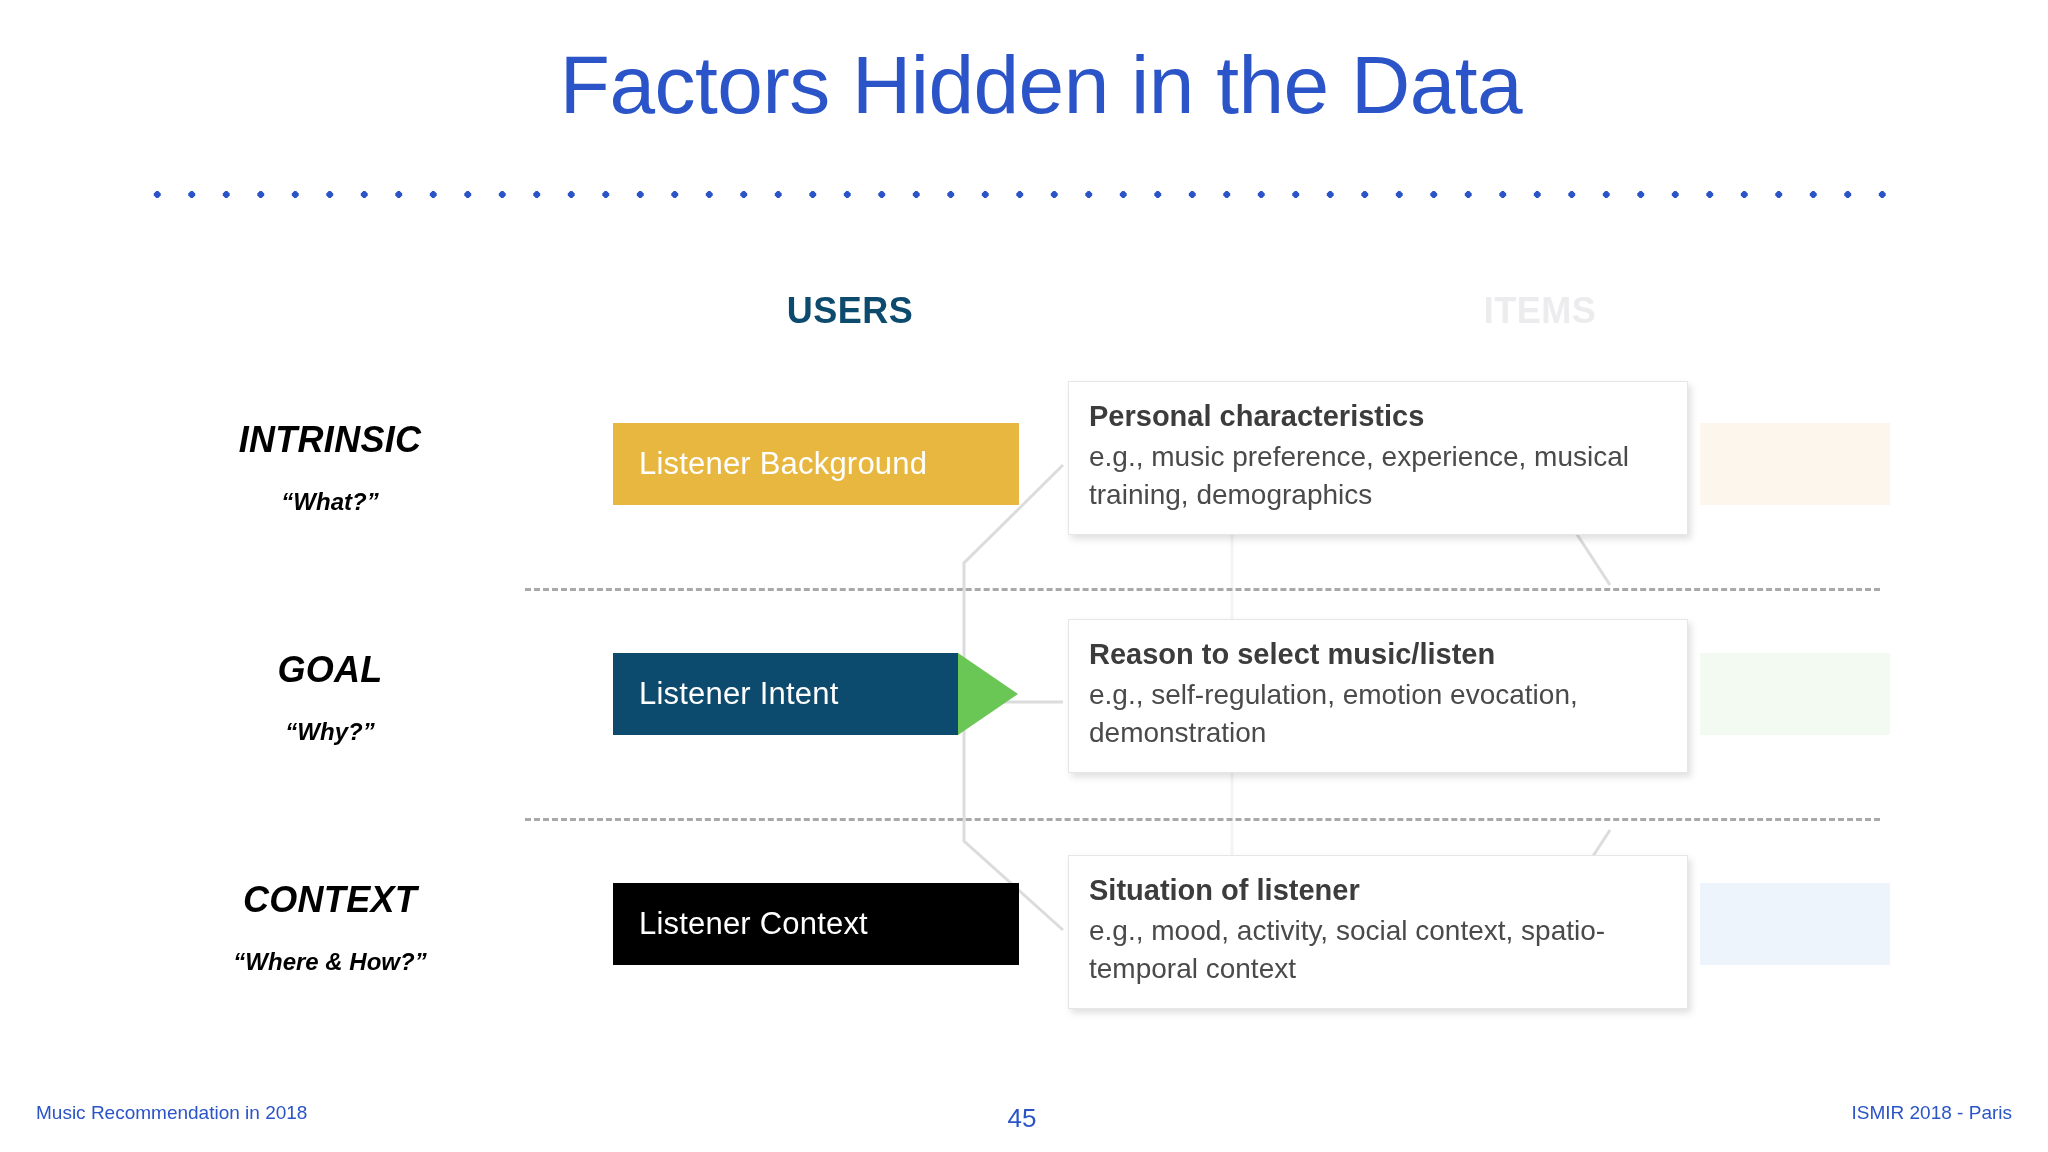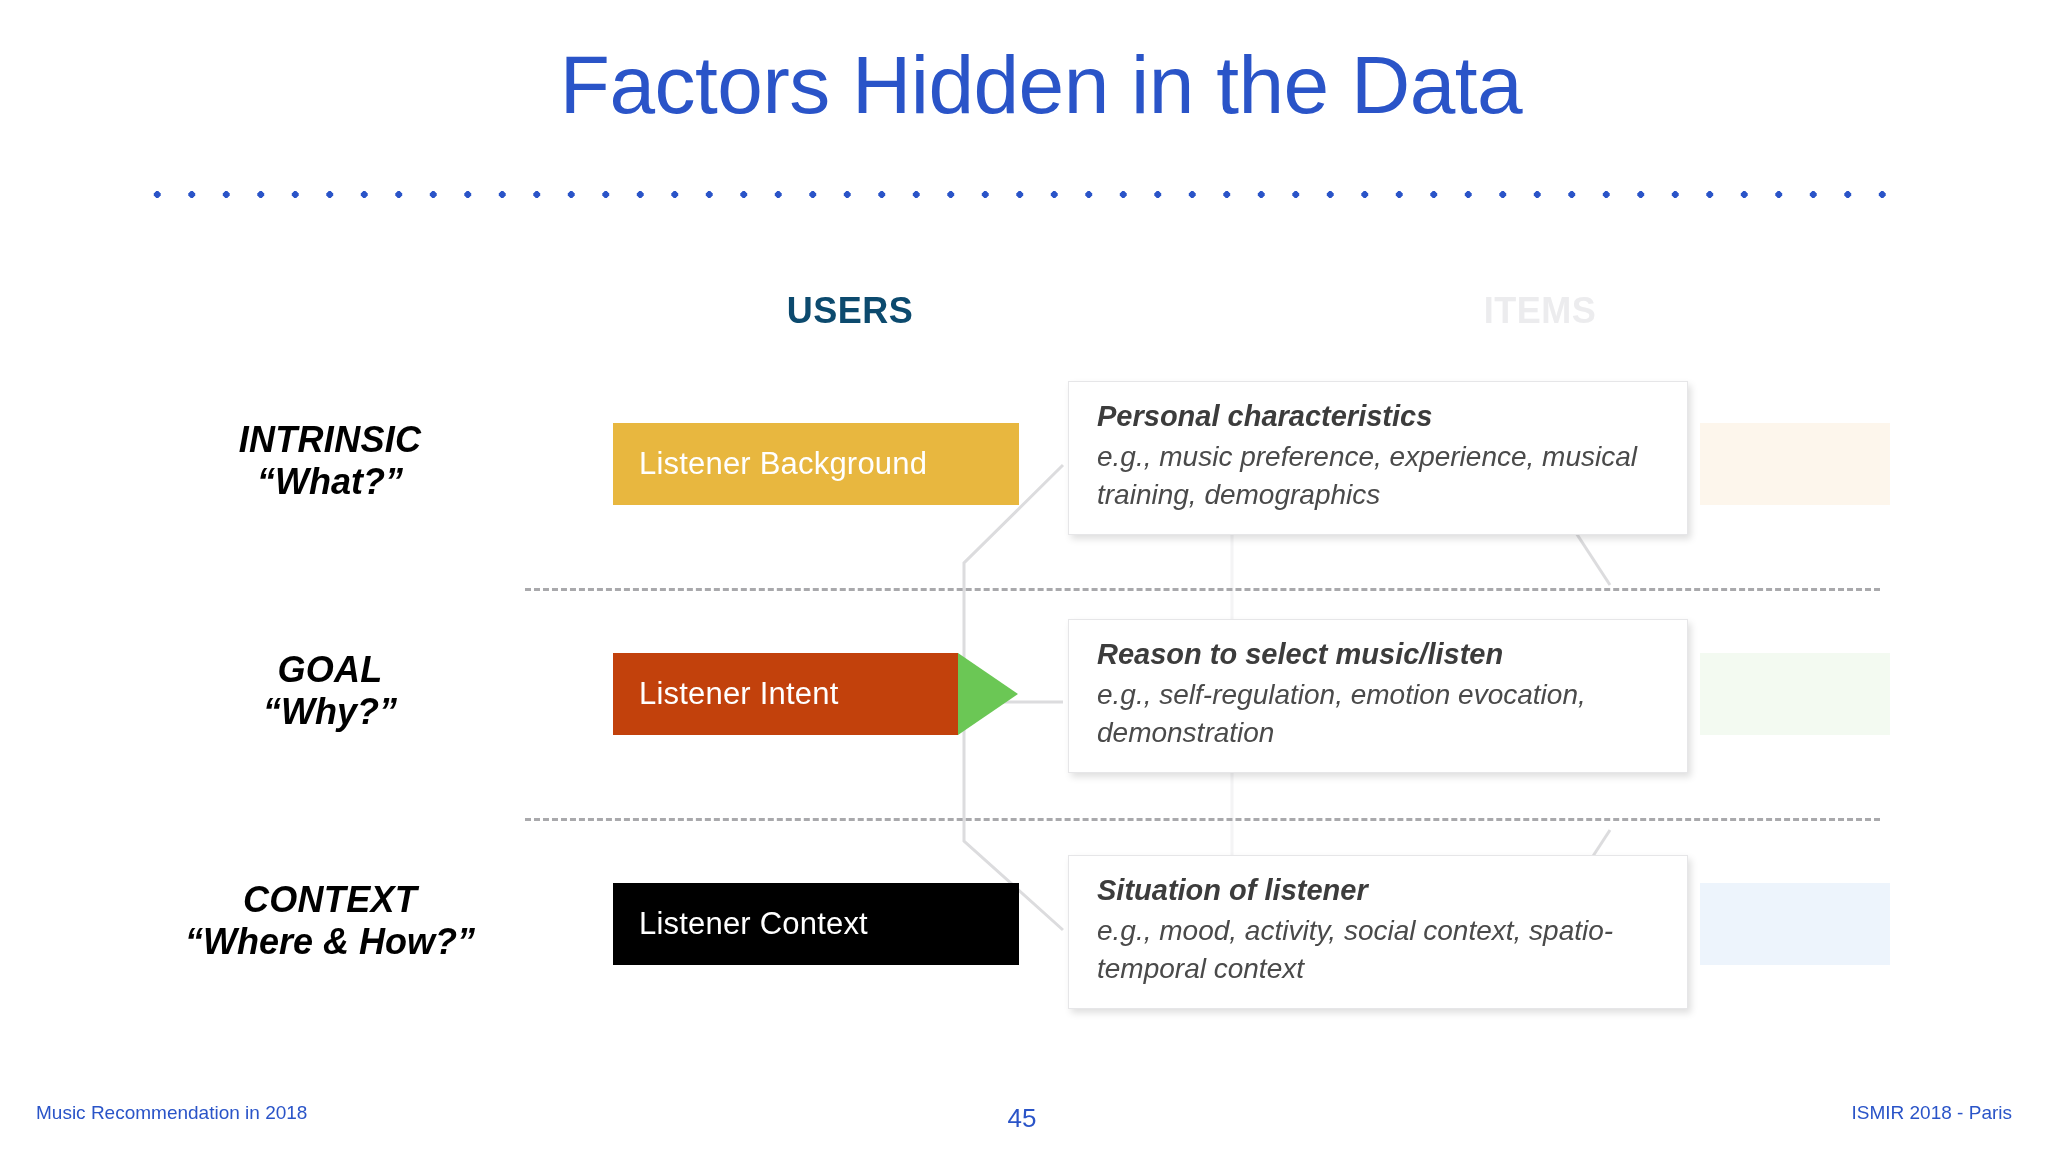--- a/index.html
+++ b/index.html
@@ -93,25 +93,26 @@
     display: block;
     font-size: 36px;
     font-weight: 700;
     letter-spacing: 0.3px;
     line-height: 1.12;
     white-space: nowrap;
     font-style: italic;
   }
   .row-label .question {
     display: block;
-    font-size: 36px;
+    font-size: 24px;
     font-weight: 700;
     font-style: italic;
     line-height: 1.2;
     white-space: nowrap;
+    margin-top: 28px;
   }
   #row-label-1 { top: 420px; }
   #row-label-2 { top: 650px; }
   #row-label-3 { top: 880px; }
 
   
   .user-shape {
     position: absolute;
     left: 613px;
     width: 406px;
@@ -126,21 +127,21 @@
     letter-spacing: 0.2px;
     white-space: nowrap;
   }
   #user-shape-intrinsic {
     top: 423px;
     background: #E8B73F;
   }
   #user-shape-goal {
     top: 653px;
     width: 345px;
-    background: #c2410c;
+    background: #0c4a6e;
   }
   
   #user-shape-goal::after {
     content: "";
     position: absolute;
     left: 345px;
     top: 0;
     width: 0;
     height: 0;
     border-top: 41px solid transparent;
@@ -175,22 +176,21 @@
 
   
   .desc-card {
     position: absolute;
     left: 1068px;
     width: 620px;
     background: #FFFFFF;
     border: 1px solid #E6E6E8;
     box-shadow: 3px 4px 7px rgba(0,0,0,0.13);
     box-sizing: border-box;
-    padding: 17px 20px 19px 28px;
-    font-style: italic;
+    padding: 17px 20px 19px 20px;
   }
   #desc-card-intrinsic { top: 381px; }
   #desc-card-goal      { top: 619px; }
   #desc-card-context   { top: 855px; }
   .desc-title {
     font-size: 29px;
     font-weight: 700;
     color: #3C3C3C;
     line-height: 1.22;
     margin-bottom: 4px;

